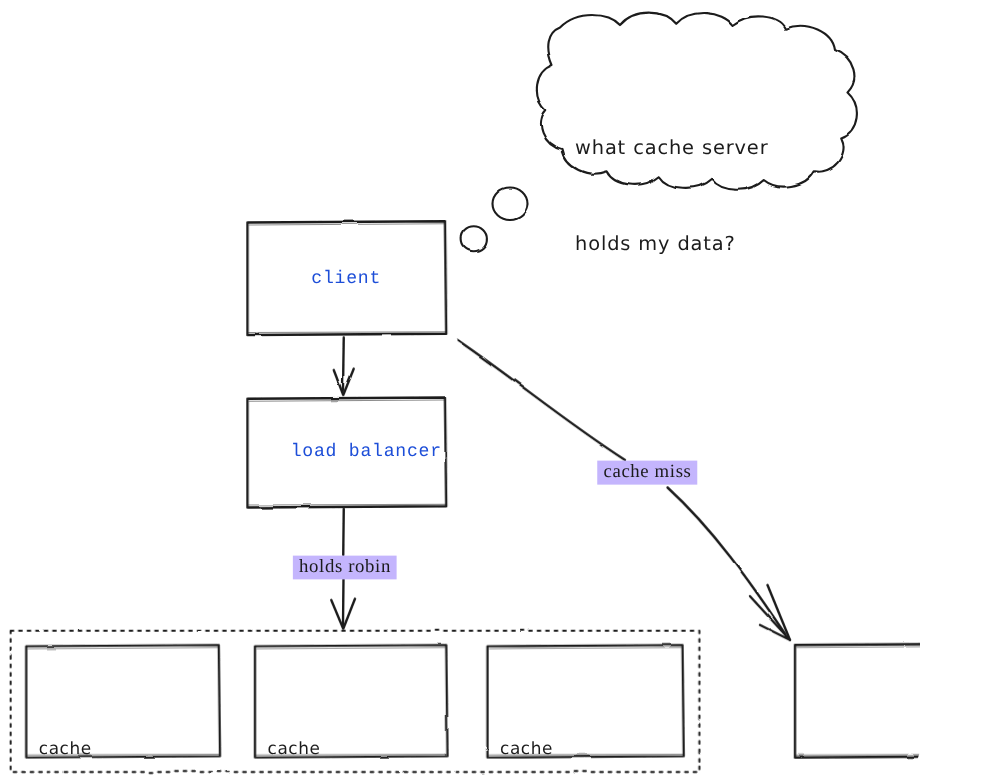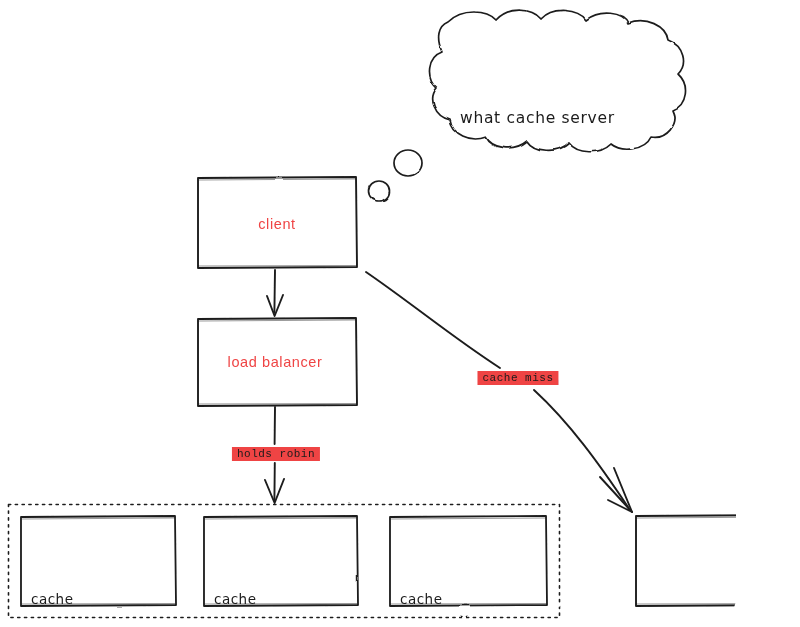--- a/index.html
+++ b/index.html
@@ -19,40 +19,40 @@
   }
   #sketch {
     position: absolute;
     left: 0;
     top: 0;
     width: 800px;
     height: 627px;
   }
   .node-label {
     position: absolute;
-    color: #ef4444;
-    font-family: Liberation Sans, sans-serif;
+    color: #1d4ed8;
+    font-family: Liberation Mono, monospace;
     font-size: 14.5px;
     letter-spacing: 0.6px;
     white-space: pre;
     line-height: 1.55;
     pointer-events: none;
   }
   .centered {
     text-align: center;
     transform: translate(-50%, -50%);
   }
   .edge-label {
     position: absolute;
     color: #1b1b1b;
-    font-family: Liberation Mono, monospace;
-    font-size: 11px;
+    font-family: Liberation Serif, serif;
+    font-size: 15px;
     letter-spacing: 0.5px;
     white-space: pre;
-    background: #ef4444;
+    background: #c4b5fd;
     padding: 1px 5px;
     transform: translate(-50%, -50%);
   }
   .bubble-text {
     position: absolute;
     color: #1b1b1b;
     font-family: "DejaVu Sans", sans-serif;
     font-size: 15.5px;
     letter-spacing: 0.7px;
     line-height: 1.65;
@@ -168,25 +168,26 @@
     </g>
 
     <g filter="url(#rough2)" fill="#ffffff" stroke="#1b1b1b" stroke-width="1.7">
       <ellipse cx="408" cy="163" rx="14" ry="13"></ellipse>
       <ellipse cx="379" cy="191" rx="10.5" ry="10"></ellipse>
     </g>
   </svg>
 
   <div class="bubble-text" style="left:460px; top:55px;">
     <div>what cache server</div>
+    <div>holds my data?</div>
   </div>
 
   <div class="node-label centered" style="left:277px; top:224px;">client</div>
 
-  <div class="node-label centered" style="left:275px; top:362px;">load balancer</div>
+  <div class="node-label centered" style="left:293px; top:362px;">load balancer</div>
 
 
   <div class="cache-text" style="left:31px; top:542px;">
     <div>cache</div>
     
   </div>
 
   <div class="cache-text" style="left:214px; top:542px;">
     <div>cache</div>
     

